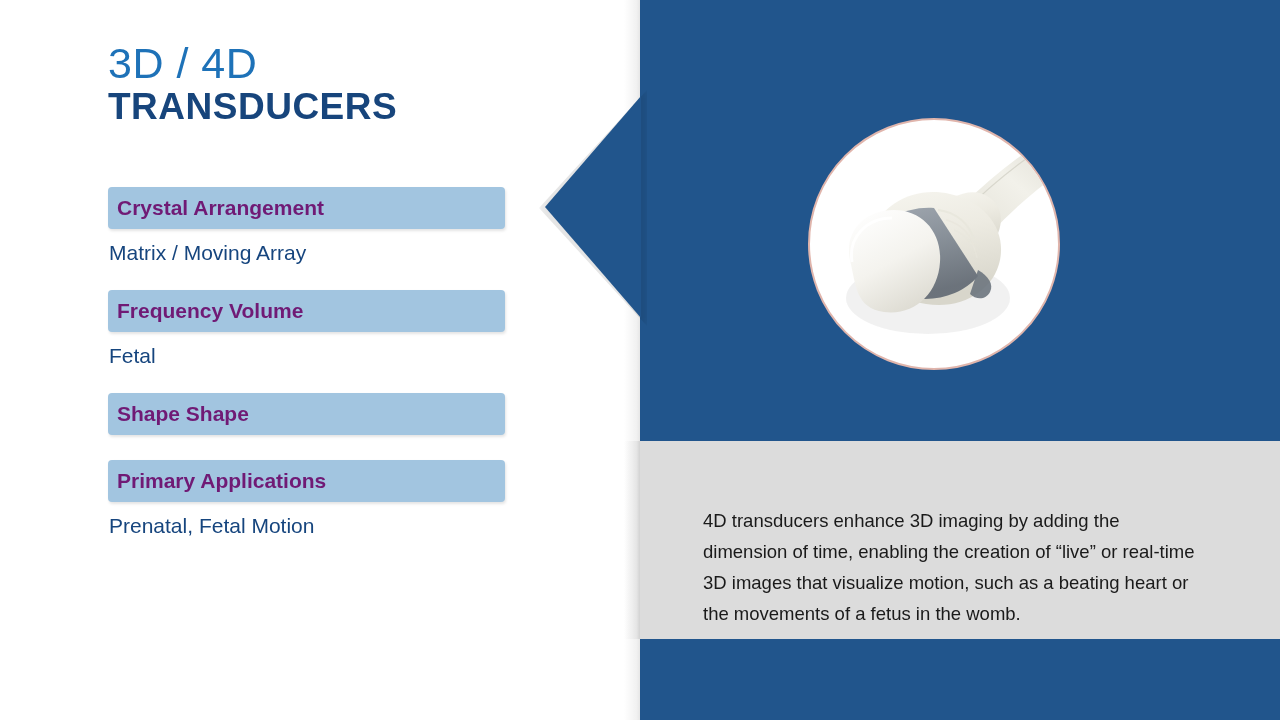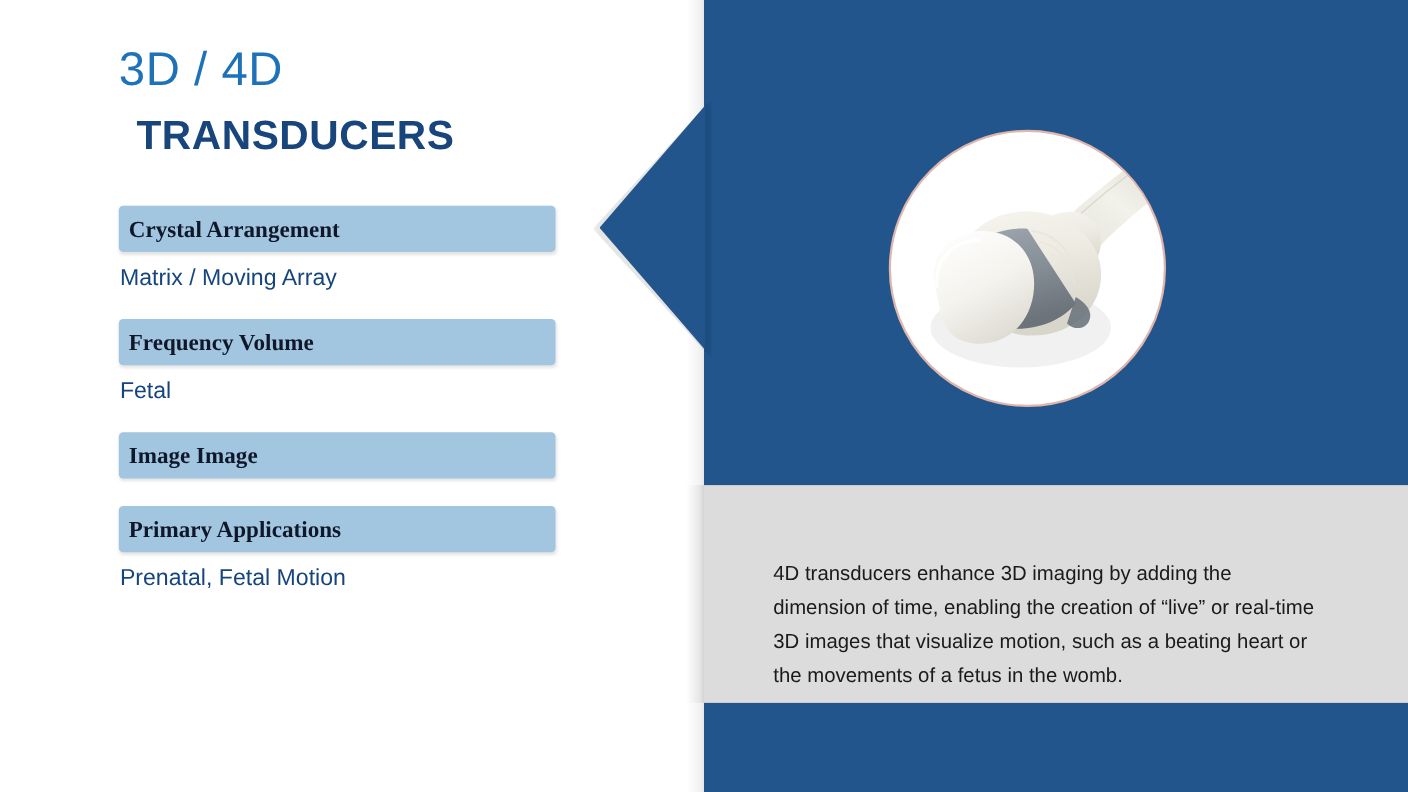--- a/index.html
+++ b/index.html
@@ -96,21 +96,21 @@
     letter-spacing: 0.5px;
     line-height: 1.02;
     margin: 0;
   }
   .title-line2 {
     font-size: 37px;
     font-weight: bold;
     color: #17457C;
     letter-spacing: 0.5px;
     line-height: 1.15;
-    margin: 16px;
+    margin: 0;
   }
 
   .spec-list {
     position: absolute;
     left: 108px;
     top: 187px;
     width: 420px;
   }
   .spec-row { margin-bottom: 25px; }
   .spec-row:last-child { margin-bottom: 0; }
@@ -122,22 +122,21 @@
     border-radius: 4px;
     display: flex;
     align-items: center;
     box-sizing: border-box;
     padding-left: 9px;
     box-shadow: 1px 2px 3px rgba(0,0,0,0.11);
   }
   .spec-label span {
     font-size: 21px;
     font-weight: bold;
-    color: #0f172a;
-    font-family: Liberation Serif, serif;
+    color: #701a75;
   }
   .spec-value {
     font-size: 21px;
     color: #16457E;
     padding-left: 1px;
     margin-top: 12px;
   }
 
   
   .photo-circle {
@@ -250,21 +249,21 @@
 
       <div class="spec-row">
         <div class="spec-label">
           <span>Frequency Volume</span>
         </div>
         <div class="spec-value">Fetal</div>
       </div>
 
       <div class="spec-row">
         <div class="spec-label">
-          <span>Image Image</span>
+          <span>Shape Shape</span>
         </div>
       </div>
 
       <div class="spec-row">
         <div class="spec-label">
           <span>Primary Applications</span>
         </div>
         <div class="spec-value">Prenatal, Fetal Motion</div>
       </div>
 

